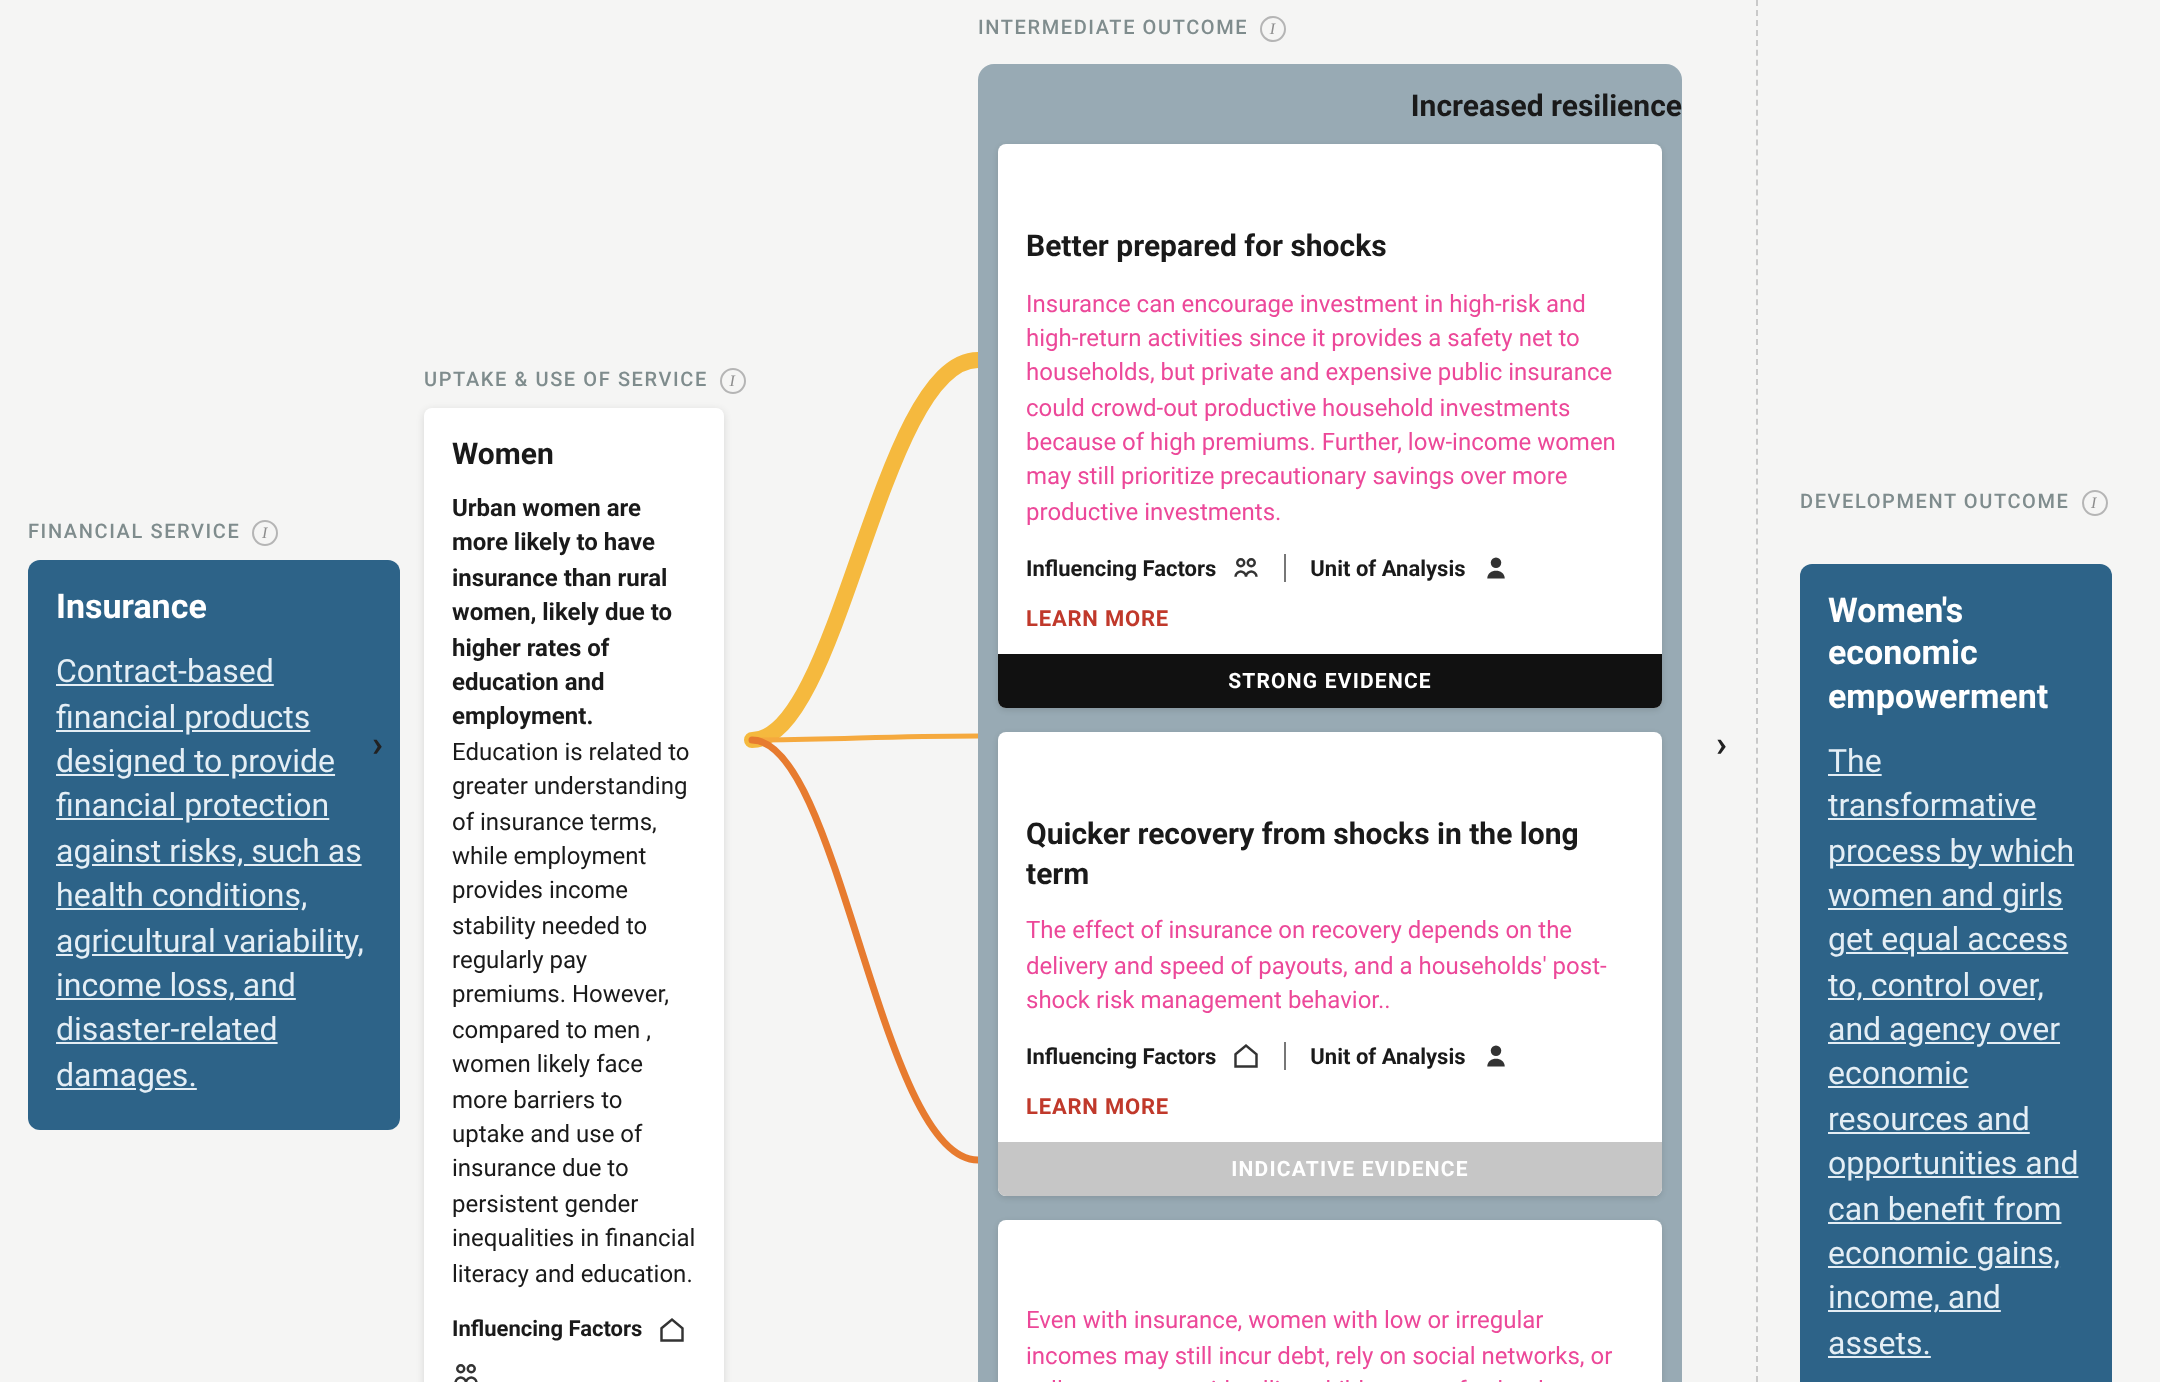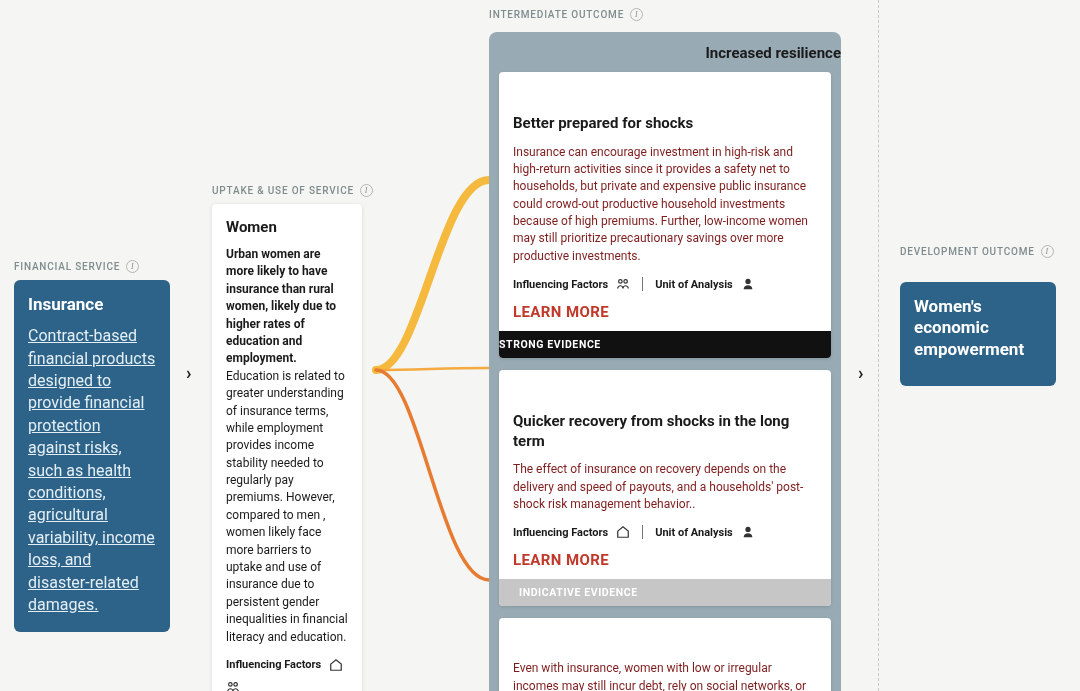--- a/index.html
+++ b/index.html
@@ -38,21 +38,21 @@
     font-size: 8px;
     color: #8d8d8d;
     font-style: italic;
     font-family: Georgia, serif;
   }
   .blue-card {
     background: #2d6388;
     color: #fff;
     border-radius: 6px;
     padding: 14px 14px 16px;
-    width: 156px;
+    width: 186px;
   }
   .blue-card h3 {
     font-size: 17px;
     font-weight: 700;
     margin-bottom: 10px;
     line-height: 1.25;
   }
   .blue-card p {
     font-size: 16px;
     line-height: 1.4;
@@ -81,21 +81,21 @@
     align-items: center;
     gap: 8px;
     font-size: 11px;
     font-weight: 700;
     flex-wrap: wrap;
   }
   .factors-row .lbl { white-space: nowrap; }
   .factors-row .mini { width:14px; height:14px; display:inline-flex; align-items:center; justify-content:center; }
   .factors-row .divider { width:1px; height:14px; background:#777; margin: 0 4px; }
   .learn-more {
-    font-size: 15px;
+    font-size: 11px;
     font-weight: 700;
     letter-spacing: 0.4px;
     color: #c0392b;
     cursor: pointer;
     margin-top: 12px;
     display: inline-block;
   }
 
   .intermediate-container {
     background: #98aab4;
@@ -120,25 +120,25 @@
   .outcome-card .content { padding: 14px 14px 10px; margin-top: 28px; }
   .outcome-card h4 {
     font-size: 15px;
     font-weight: 700;
     margin-bottom: 10px;
     line-height: 1.3;
   }
   .outcome-card p {
     font-size: 12px;
     line-height: 1.45;
-    color: #7f1d1d;
+    color: #ec4899;
     margin-bottom: 12px;
   }
   .evidence-bar {
-    text-align: left;
+    text-align: center;
     font-size: 10.5px;
     font-weight: 700;
     letter-spacing: 0.6px;
     padding: 7px 0;
     color: #fff;
   }
   .ev-strong   { background: #111; }
   .ev-indicative { background: #c6c6c6; padding-left: 20px; }
 
   .arrow-right {
@@ -292,15 +292,16 @@
   </div>
 
   <span class="arrow-right" style="left:858px; top:362px;">›</span>
 
   <div class="section-label sec-dev-label">
     <span>DEVELOPMENT OUTCOME</span>
     <span class="info-icon">i</span>
   </div>
   <div class="blue-card dev-card">
     <h3>Women's economic empowerment</h3>
+    <p>The transformative process by which women and girls get equal access to, control over, and agency over economic resources and opportunities and can benefit from economic gains, income, and assets.</p>
   </div>
 
 </div>
 
 </body></html>

